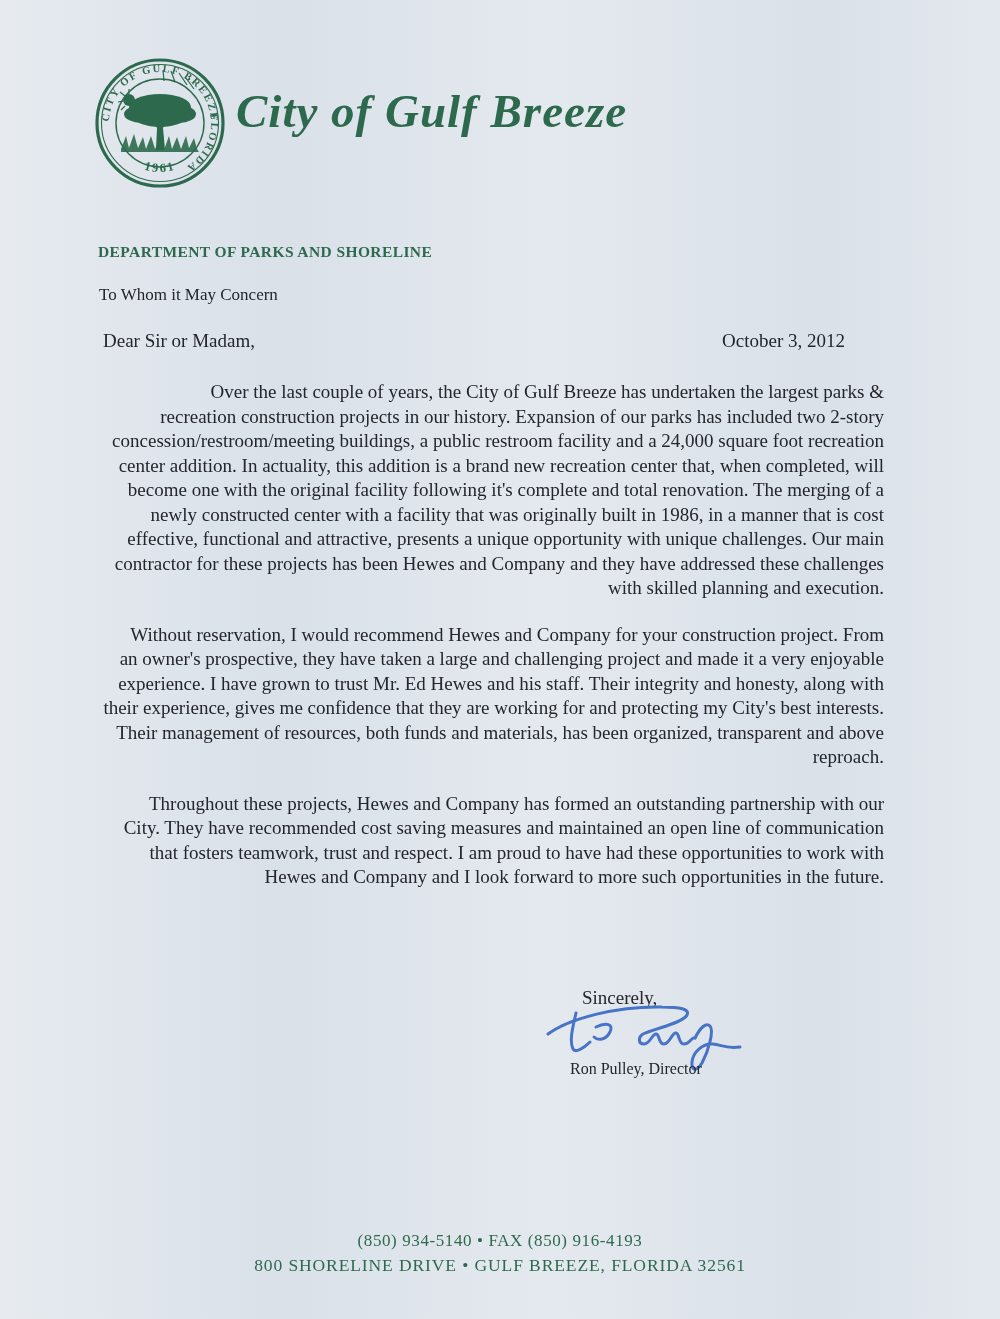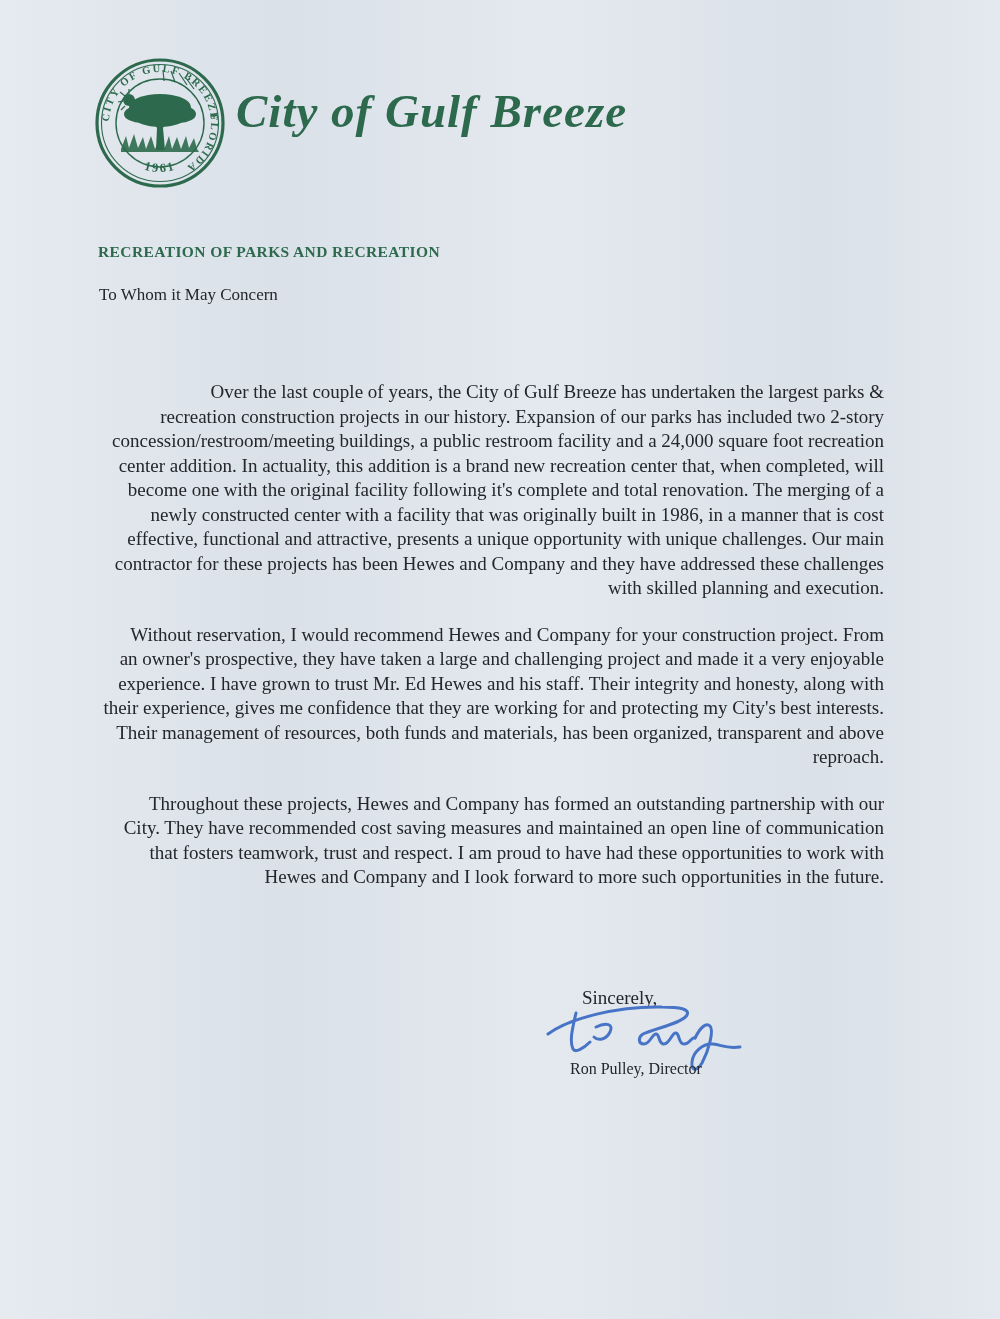--- a/index.html
+++ b/index.html
@@ -100,24 +100,28 @@
       <ellipse cx="86" cy="58" rx="17" ry="9"></ellipse>
       <ellipse cx="67" cy="62" rx="25" ry="9"></ellipse>
       <path d="M63,94 L64,72 C60,66 57,60 59,55 L66,62 L72,54 C75,60 73,67 70,72 L72,94 Z"></path>
     </g>
 
     <path d="M28,93 L33,80 L36,92 L41,78 L45,92 L50,81 L53,93 L58,80 L62,93 L67,82 L71,94 L76,80 L79,93 L84,81 L88,93 L93,80 L96,92 L101,82 L104,93 L106,96 L28,96 Z" fill="#2d6a4d" opacity="0.9"></path>
   </svg>
 
   <div class="org-title">City of Gulf Breeze</div>
 
-  <div class="dept">RECREATION OF PARKS AND RECREATION</div>
+  <div class="dept">DEPARTMENT OF PARKS AND SHORELINE</div>
 
   <div class="to-line">To Whom it May Concern</div>
 
+  <div class="salutation-row">
+    <span>Dear Sir or Madam,</span>
+    <span>October 3, 2012</span>
+  </div>
 
   <div class="body-text">
     <p>Over the last couple of years, the City of Gulf Breeze has undertaken the largest parks &amp; recreation construction projects in our history. Expansion of our parks has included  two 2-story concession/restroom/meeting buildings, a public restroom facility and a 24,000 square foot recreation center addition.  In actuality, this addition is a brand new recreation center that, when completed, will become one with the original facility following it's complete and total renovation.   The merging of a newly constructed center with a facility that was originally built in 1986, in a manner that is cost effective, functional and attractive,  presents a unique opportunity with unique challenges. Our main contractor for these projects has been Hewes and Company and they have addressed these challenges with skilled planning and execution.</p>
     <p>Without reservation, I would recommend Hewes and Company for your construction project. From an owner's prospective, they have taken a large and challenging project and made it a very enjoyable experience.  I have grown to trust Mr. Ed Hewes and his staff.  Their integrity and honesty, along with their experience, gives me confidence that they are working for and protecting my City's best interests.  Their management of resources, both funds and materials, has been organized, transparent and above reproach.</p>
     <p>Throughout these projects, Hewes and Company has formed an outstanding partnership with our City.  They have recommended cost saving measures and maintained an open line of communication that fosters teamwork, trust and respect.  I am proud to have had these opportunities to work with Hewes and Company and I look forward to more such opportunities in the future.</p>
   </div>
 
   <div class="closing">Sincerely,</div>
 
   <svg class="signature" viewBox="0 0 210 80" aria-hidden="true">
@@ -127,14 +131,18 @@
                C130,44 132,32 136,33 C140,34 138,44 144,44 C150,44 152,36 155,38"></path>
       <path d="M36,13 C33,26 29,41 33,49 C35,53 43,49 50,42"></path>
       <path d="M56,27 C66,22 74,24 70,32 C66,40 58,41 54,37"></path>
       <path d="M155,38 C160,28 166,22 170,26 C174,30 169,50 162,63 C157,71 151,72 152,62
                C153,52 163,43 173,44 C182,45 186,49 200,47"></path>
     </g>
   </svg>
 
   <div class="signer">Ron Pulley, Director</div>
 
+  <div class="footer">
+    <div class="phone">(850) 934-5140 • FAX (850) 916-4193</div>
+    <div class="address">800 SHORELINE DRIVE • GULF BREEZE, FLORIDA 32561</div>
+  </div>
 
 </div>
 
 </body></html>

